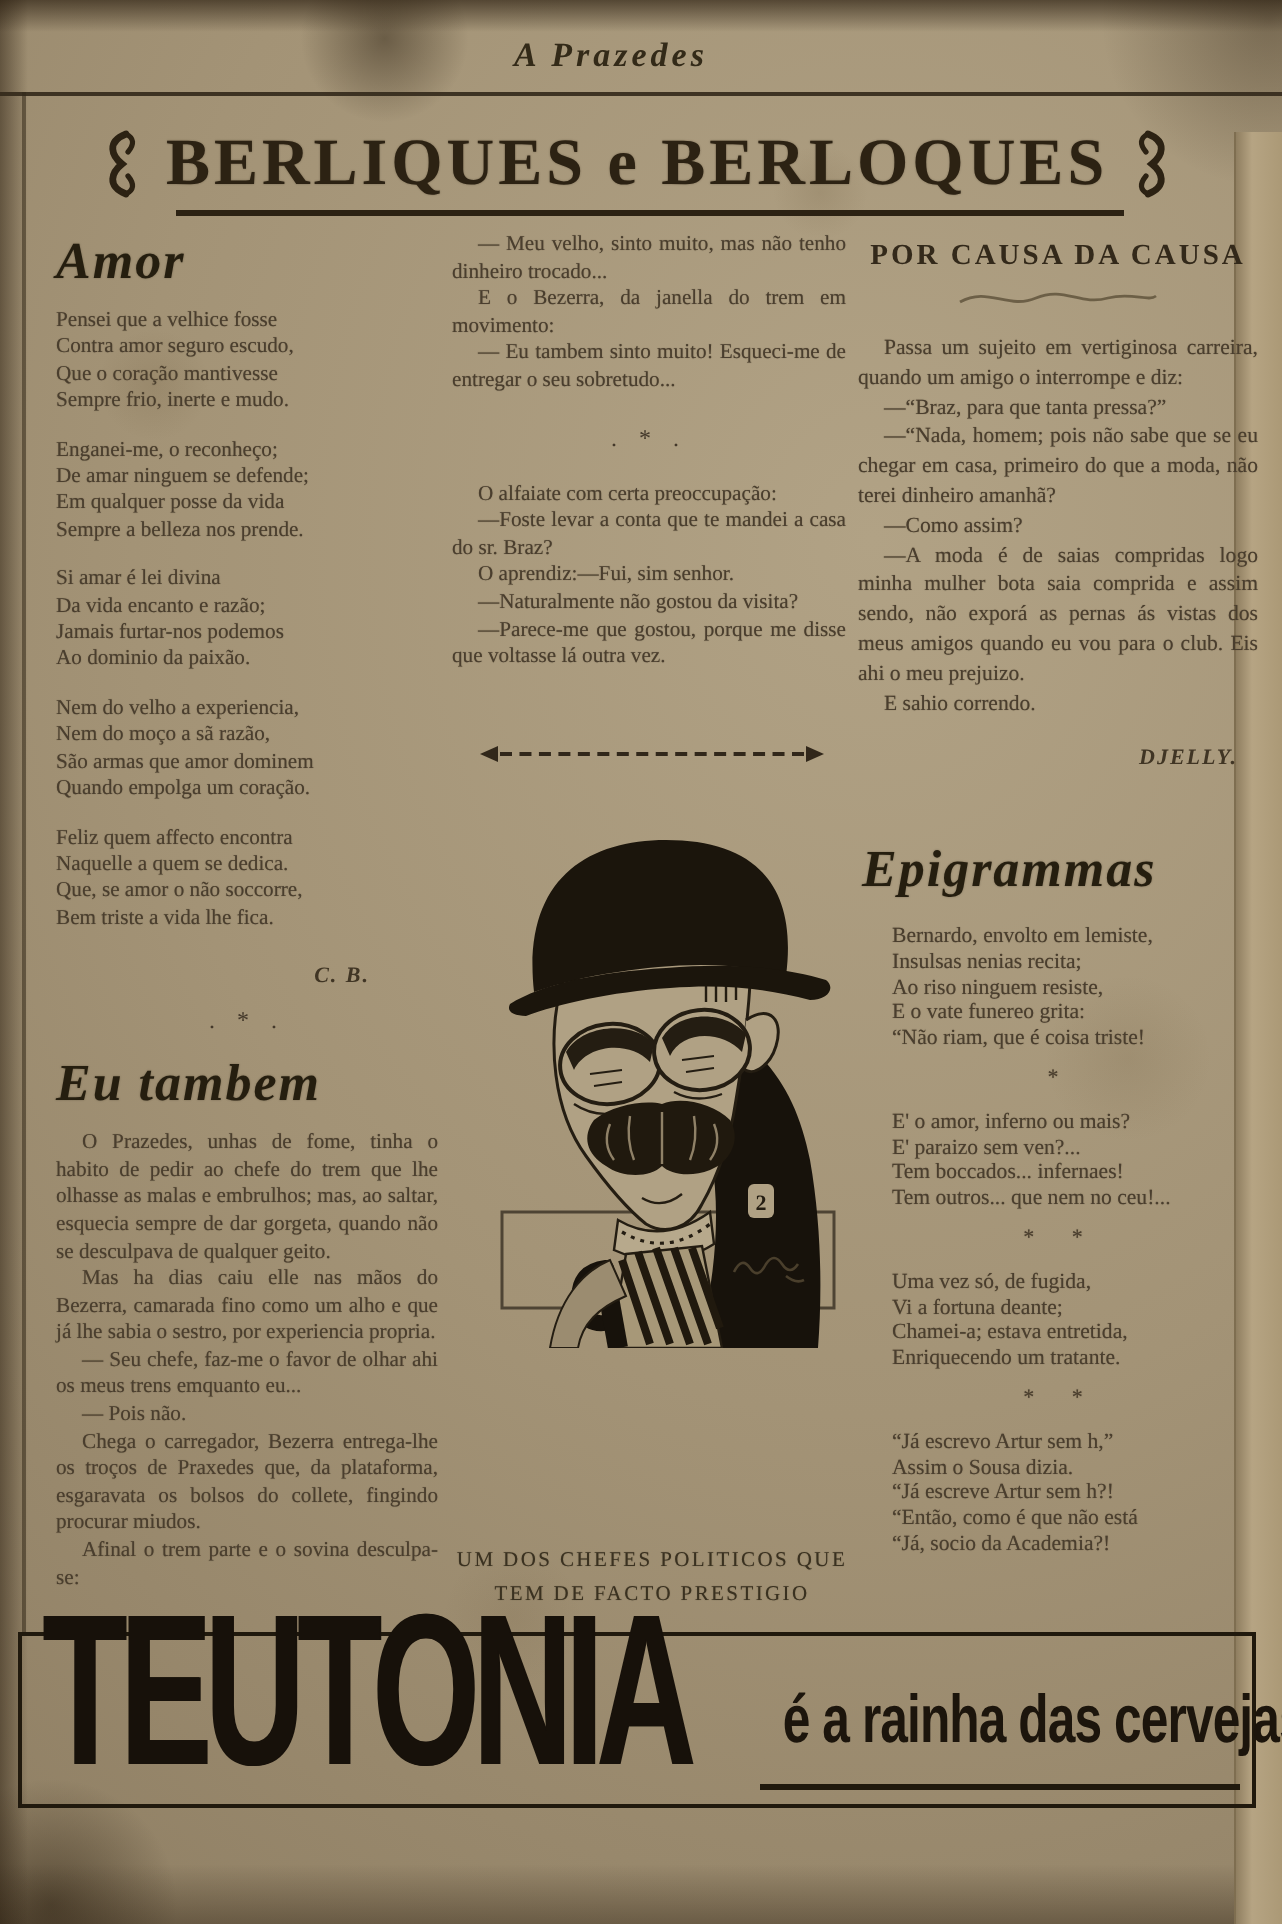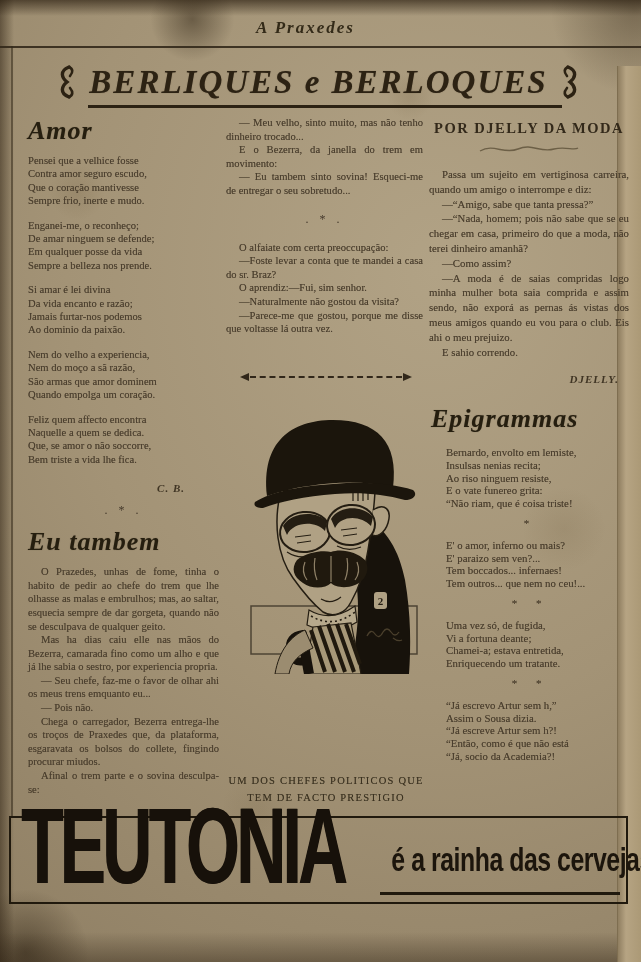--- a/index.html
+++ b/index.html
@@ -47,21 +47,21 @@
     color:#332a18;
   }
   .masthead-rule{
     position:absolute;top:46px;left:0;right:0;height:2px;background:#32281a;opacity:.9;
   }
   .banner{
     position:absolute;top:56px;left:14px;right:18px;height:52px;
     display:flex;align-items:center;justify-content:center;gap:14px;
   }
   .banner-title{
-    font-style:italic;font-weight:bold;font-size:33px;letter-spacing:2px;
+    font-weight:bold;font-size:33px;letter-spacing:2px;
     color:#2c2213;white-space:nowrap;text-shadow:0 0 1px rgba(44,34,19,.4);
   }
   .banner-underline{
     position:absolute;top:105px;left:88px;width:474px;height:3px;background:#2c2213;
   }
   .fleuron{flex:none;}
   .fleuron.right{transform:scaleX(-1);}
   
   .colhead{
     font-style:italic;font-weight:bold;font-size:26px;color:#251e0f;
@@ -72,21 +72,21 @@
   .prose p{margin:0;text-indent:13px;}
   .poem{font-size:10.6px;line-height:13.4px;color:#4a3e2e;text-shadow:0 0 .5px rgba(64,52,34,.55);}
   .stanza{margin:0 0 11px 0;}
   .sig{text-align:right;font-weight:bold;font-size:11px;color:#403524;letter-spacing:1px;font-style:italic;}
   .sep-dots{text-align:center;font-size:12px;letter-spacing:4px;color:#43382a;margin:9px 0;}
   .star-sep{text-align:center;font-size:11px;letter-spacing:8px;color:#4a3e2e;margin:5px 0 9px 0;}
   
   .col-left{position:absolute;left:28px;top:116px;width:191px;}
   .col-mid-top{position:absolute;left:226px;top:116px;width:197px;}
   .col-right-moda{position:absolute;left:429px;top:120px;width:200px;}
-  .col-right-epi{position:absolute;left:431px;top:404px;width:199px;}
+  .col-right-epi{position:absolute;left:431px;top:420px;width:199px;}
   .moda-title{
     text-align:center;font-weight:bold;font-size:14.5px;letter-spacing:1.5px;
     color:#33291a;margin:0 0 4px 0;
   }
   .moda-squiggle{display:block;margin:0 auto 10px auto;}
   .moda .prose{font-size:10.8px;line-height:14.8px;}
   .epi .poem{font-size:10.8px;line-height:12.8px;}
   .epi .stanza{margin:0 0 7px 15px;}
   .epi .colhead{margin-bottom:12px;}
   
@@ -129,21 +129,21 @@
     white-space:nowrap;
   }
 </style>
 </head>
 <body>
 
 <div class="paper"></div>
 <div class="edge-strip"></div>
 <div class="left-rule"></div>
 
-<div class="masthead">A Praxedes</div>
+<div class="masthead">A Prazedes</div>
 <div class="masthead-rule"></div>
 
 <div class="banner">
   <svg class="fleuron" width="20" height="36" viewBox="0 0 20 36">
     <path d="M14,3 C4,7 7,14 12,18 C7,22 4,29 14,33" fill="none" stroke="#2c2213" stroke-width="3.4" stroke-linecap="round"></path>
     <path d="M14,3 q6,3 1,9 M14,33 q6,-3 1,-9" fill="none" stroke="#2c2213" stroke-width="2.6" stroke-linecap="round"></path>
   </svg>
   <span class="banner-title">BERLIQUES e BERLOQUES</span>
   <svg class="fleuron right" width="20" height="36" viewBox="0 0 20 36">
     <path d="M14,3 C4,7 7,14 12,18 C7,22 4,29 14,33" fill="none" stroke="#2c2213" stroke-width="3.4" stroke-linecap="round"></path>
@@ -171,21 +171,21 @@
       <p>— Pois não.</p>
       <p>Chega o carregador, Bezerra entrega-lhe os troços de Praxedes que, da plataforma, esgaravata os bolsos do collete, fingindo procurar miudos.</p>
       <p>Afinal o trem parte e o sovina desculpa-se:</p>
     </div>
 </div>
 
 <div class="col-mid-top">
   <div class="prose">
       <p>— Meu velho, sinto muito, mas não tenho dinheiro trocado...</p>
       <p>E o Bezerra, da janella do trem em movimento:</p>
-      <p>— Eu tambem sinto sovina! Esqueci-me de entregar o seu sobretudo...</p>
+      <p>— Eu tambem sinto muito! Esqueci-me de entregar o seu sobretudo...</p>
     </div>
   <div class="sep-dots" style="margin:14px 0;">. * .</div>
   <div class="prose">
       <p>O alfaiate com certa preoccupação:</p>
       <p>—Foste levar a conta que te mandei a casa do sr. Braz?</p>
       <p>O aprendiz:—Fui, sim senhor.</p>
       <p>—Naturalmente não gostou da visita?</p>
       <p>—Parece-me que gostou, porque me disse que voltasse lá outra vez.</p>
     </div>
 </div>
@@ -239,27 +239,27 @@
   <path d="M57,248 l5,28" stroke="#17120b" stroke-width="10"></path>
 
   <path d="M28,276 C32,252 44,238 58,232 L66,250 C52,256 44,264 42,276 Z" fill="#9b8c70" stroke="#241d12" stroke-width="1"></path>
 
   <path d="M120,238 q4,-8 8,-2 q4,6 8,-2 q4,-6 8,0 q4,6 8,0 M146,240 q5,4 9,2" stroke="#4a3f2c" stroke-width="1.3" fill="none"></path>
 </svg>
 
 <div class="caption">UM DOS CHEFES POLITICOS QUE<br>TEM DE FACTO PRESTIGIO</div>
 
 <div class="col-right-moda moda">
-  <h3 class="moda-title">POR DJELLY DA MODA</h3>
+  <h3 class="moda-title">POR CAUSA DA CAUSA</h3>
   <svg class="moda-squiggle" width="110" height="16" viewBox="0 0 110 16">
     <path d="M6,10 C20,2 30,14 44,8 C58,2 66,12 80,8 C92,5 100,10 104,7" stroke="#5d5038" stroke-width="1.4" fill="none" opacity=".8"></path>
   </svg>
   <div class="prose">
       <p>Passa um sujeito em vertiginosa carreira, quando um amigo o interrompe e diz:</p>
-      <p>—“Amigo, sabe que tanta pressa?”</p>
+      <p>—“Braz, para que tanta pressa?”</p>
       <p>—“Nada, homem; pois não sabe que se eu chegar em casa, primeiro do que a moda, não terei dinheiro amanhã?</p>
       <p>—Como assim?</p>
       <p>—A moda é de saias compridas logo minha mulher bota saia comprida e assim sendo, não exporá as pernas ás vistas dos meus amigos quando eu vou para o club. Eis ahi o meu prejuizo.</p>
       <p>E sahio correndo.</p>
     </div>
   <div class="sig" style="margin-top:14px;padding-right:10px;">DJELLY.</div>
 </div>
 
 <div class="col-right-epi epi">
   <h2 class="colhead">Epigrammas</h2>

